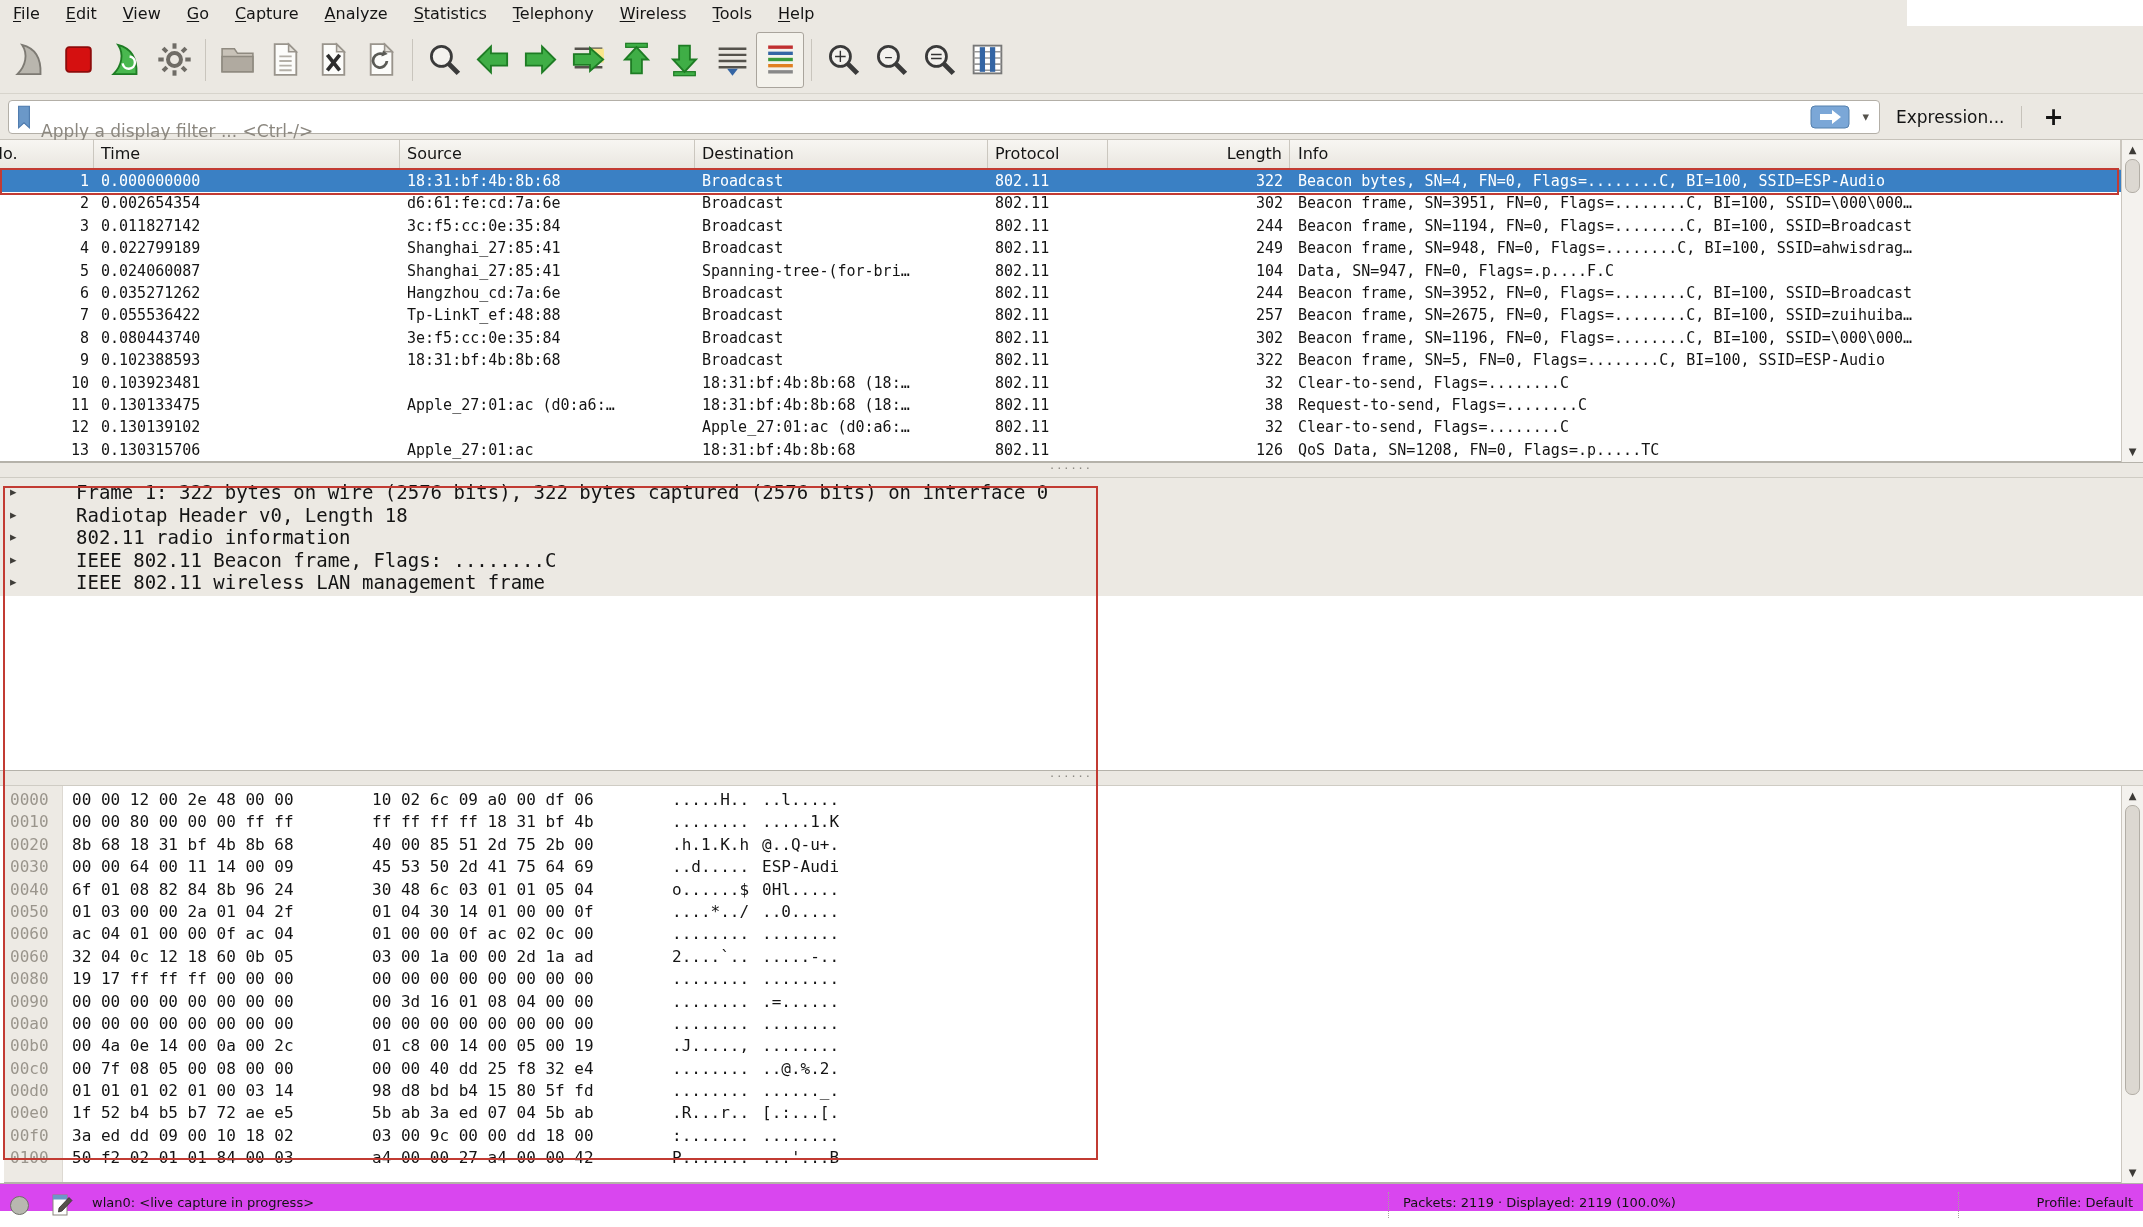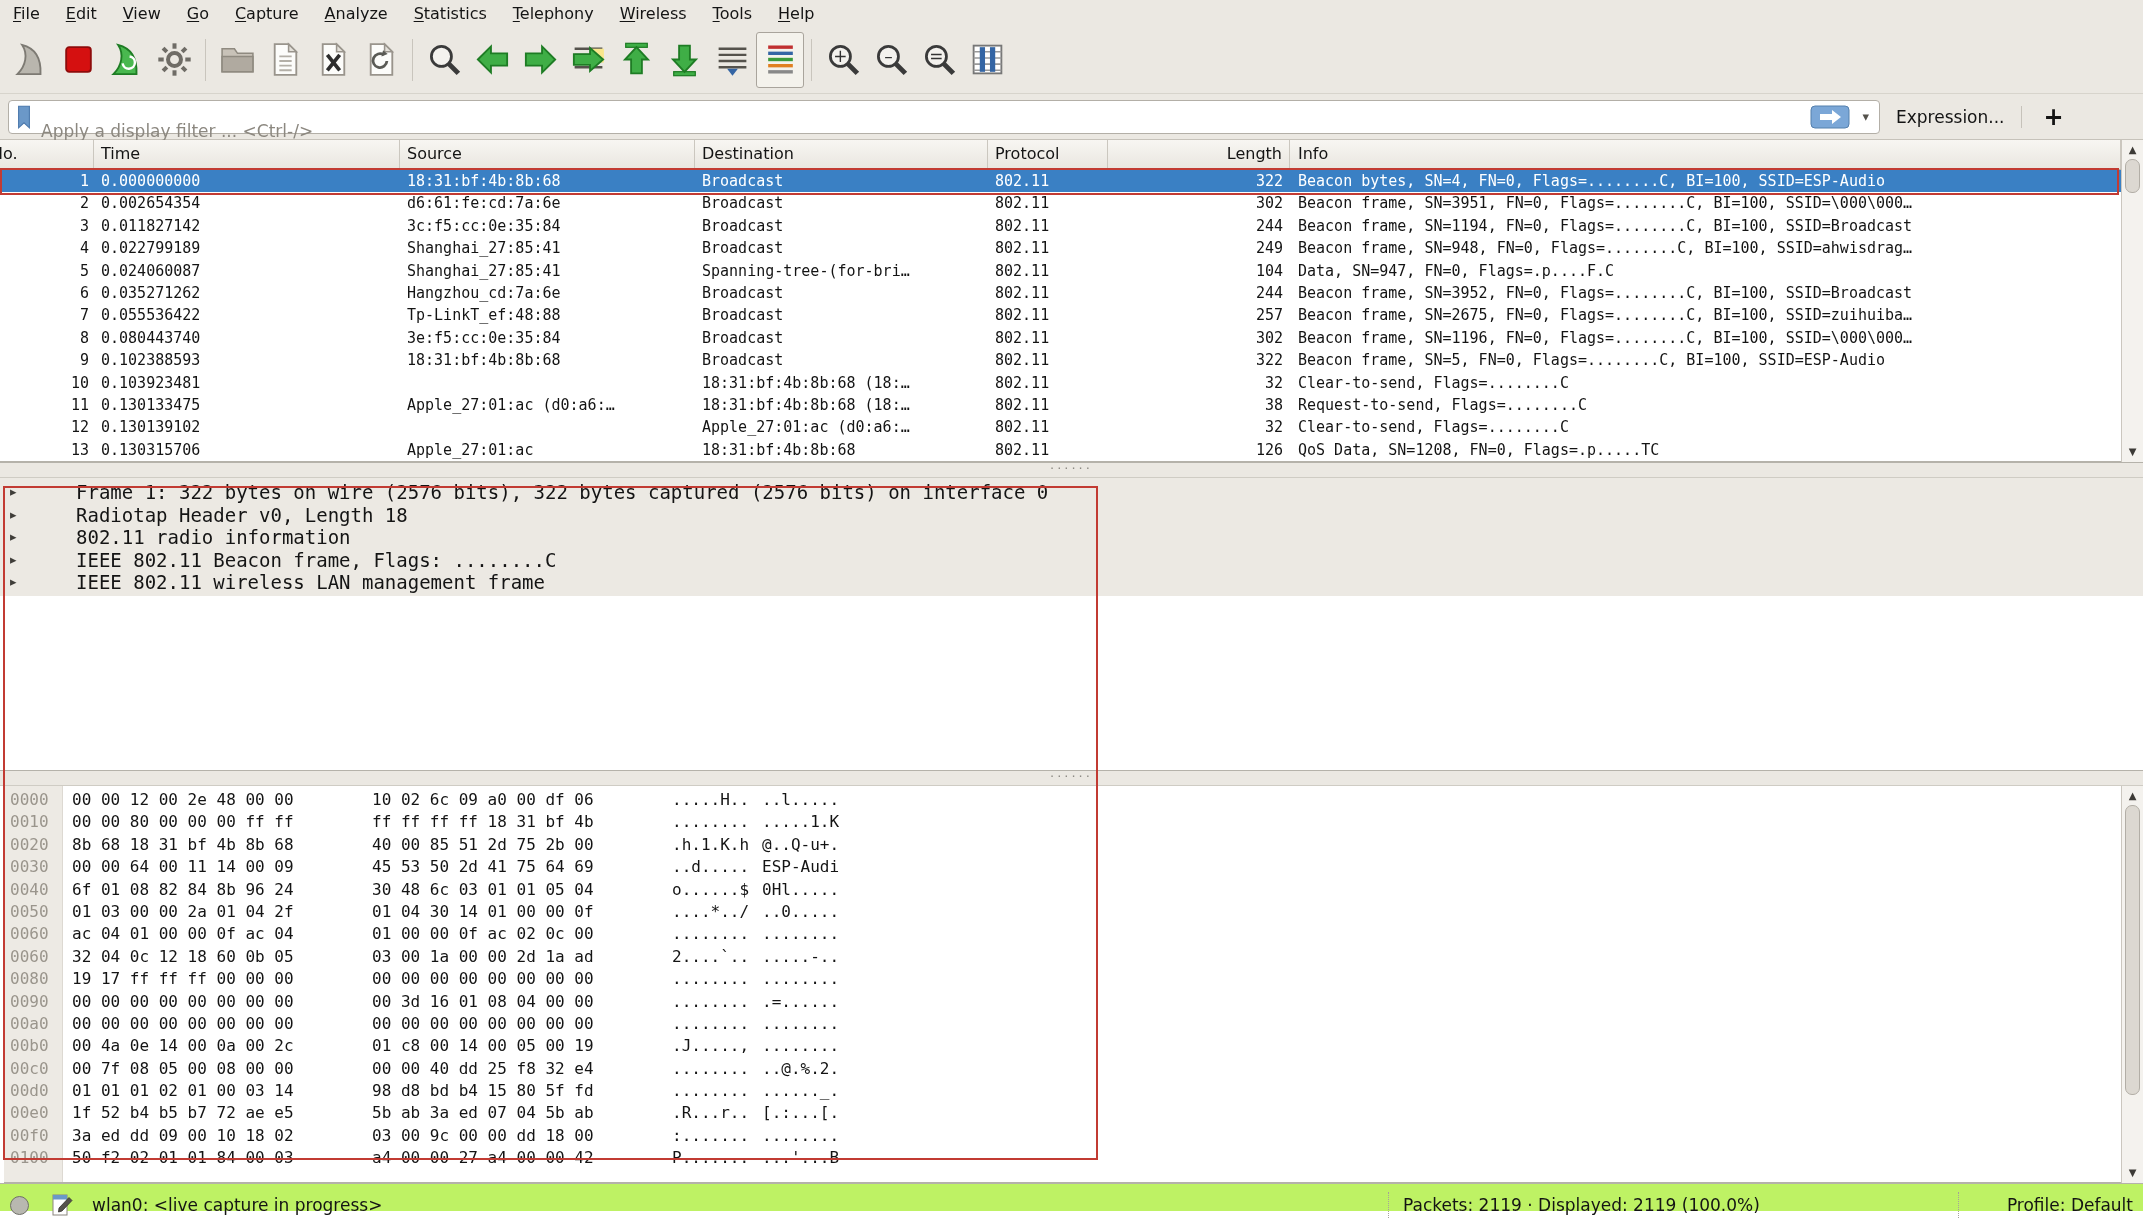--- a/index.html
+++ b/index.html
@@ -1,20 +1,20 @@
 <!DOCTYPE html>
 <html><head>
 <meta charset="utf-8">
 <style>
   html,body{margin:0;padding:0;background:#fff;}
   .app{position:relative;width:2143px;height:1227px;background:#fff;
        font-family:"DejaVu Sans",sans-serif;color:#141414;overflow:hidden;}
 
   
-  .menubar{position:absolute;left:0;top:0;width:2143px;height:26px;background:#ebe8e2;
+  .menubar{position:absolute;left:0;top:0;width:1907px;height:26px;background:#ebe8e2;
            display:flex;align-items:center;font-size:16px;}
   .mi{padding:2px 13px;cursor:default;white-space:nowrap;}
   .mi u{text-decoration:underline;text-underline-offset:2px;}
 
   
   .toolbar{position:absolute;left:0;top:26px;width:2143px;height:68px;background:#ebe8e2;
            border-bottom:1px solid #d7d4cc;display:flex;align-items:center;padding-left:6px;box-sizing:border-box;}
   .tool{width:46px;height:54px;display:flex;align-items:center;justify-content:center;border:1px solid transparent;border-radius:3px;}
   .tool svg{width:37px;height:37px;}
   .tool.active{border:1px solid #a9a49c;background:#f4f2ec;}
@@ -78,22 +78,22 @@
   .hexrows{position:absolute;left:0;top:3px;right:24px;}
   .hrow{display:flex;height:22.4px;line-height:22.4px;font-family:"DejaVu Sans Mono",monospace;
         font-size:16px;white-space:pre;}
   .hoff{width:58px;color:#9a958c;padding-left:6px;box-sizing:border-box;}
   .hx1{width:310px;padding-left:10px;box-sizing:border-box;}
   .hx2{width:300px;}
   .ha1{width:90px;}
   .ha2{flex:1;}
 
   
-  .statusbar{position:absolute;left:0;top:1183px;width:2143px;height:28px;background:#bef264;
-             border-top:1px solid #b5b2aa;box-sizing:border-box;font-size:17px;}
+  .statusbar{position:absolute;left:0;top:1183px;width:2143px;height:28px;background:#d946ef;
+             border-top:1px solid #b5b2aa;box-sizing:border-box;font-size:13px;}
   .st-dot{position:absolute;left:10px;top:12px;width:19px;height:19px;border-radius:50%;
           background:#b8b8b0;border:1.5px solid #6f6f68;box-sizing:border-box;}
   .st-note{position:absolute;left:50px;top:9px;}
   .st-note svg{width:24px;height:26px;display:block;}
   .st-if{position:absolute;left:92px;top:11px;}
   .st-packets{position:absolute;left:1403px;top:11px;}
   .st-profile{position:absolute;right:10px;top:11px;}
   .st-vsep{position:absolute;top:8px;width:1px;height:26px;border-left:1px dotted #a6a29a;}
 
   

